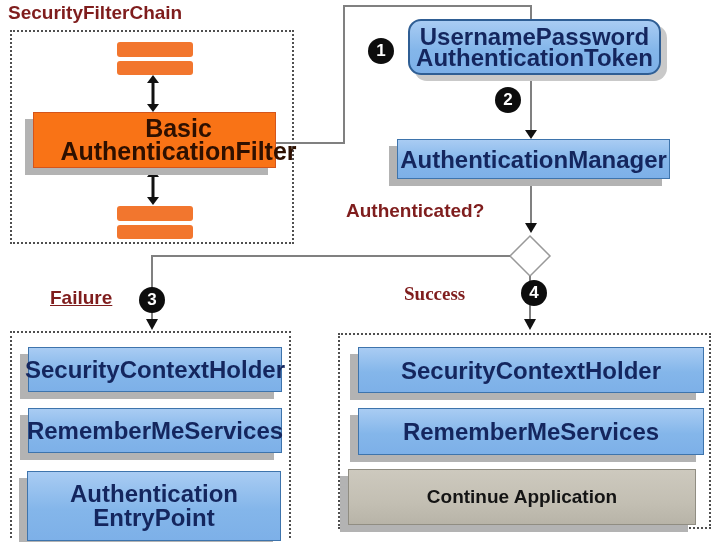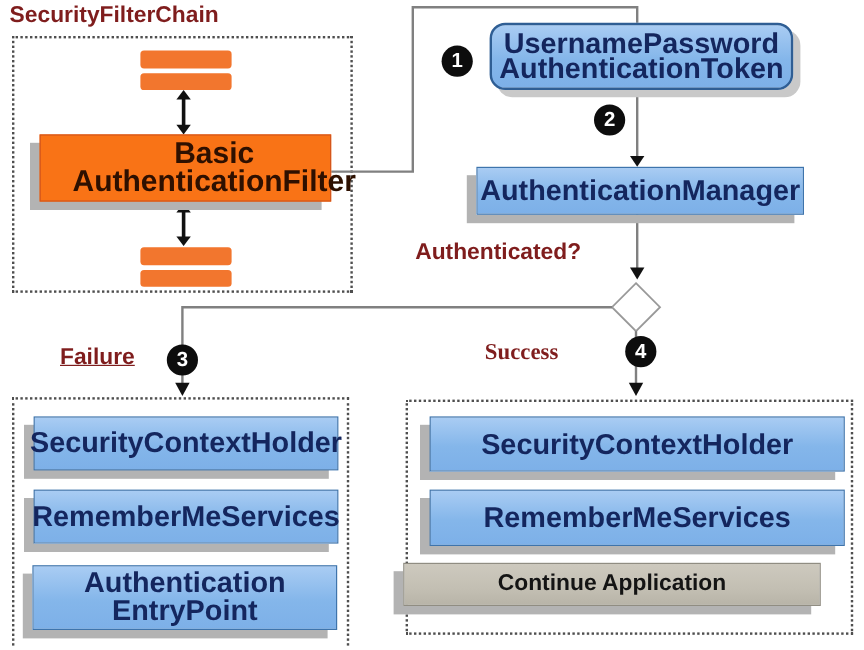--- a/index.html
+++ b/index.html
@@ -108,19 +108,19 @@
 <div class="abs badge" style="left:139px;top:287px;">3</div>
 <div class="abs badge" style="left:521px;top:280px;">4</div>
 
 <div class="abs lbl q" style="left:346px;top:200px;">Authenticated?</div>
 <div class="abs lbl q" style="left:50px;top:287px;text-decoration:underline;">Failure</div>
 <div class="abs lbl q" style="left:404px;top:283px;font-family:Liberation Serif, serif;">Success</div>
 
 <div class="abs dashed-box" style="left:10px;top:331px;width:281px;height:207px;border-bottom:none;"></div>
 <div class="abs node blue" style="left:28px;top:347px;width:254px;height:45px;">SecurityContextHolder</div>
 <div class="abs node blue" style="left:28px;top:408px;width:254px;height:45px;">RememberMeServices</div>
-<div class="abs node blue" style="left:27px;top:471px;width:254px;height:54px;line-height:24px;">Authentication
+<div class="abs node blue" style="left:27px;top:471px;width:254px;height:70px;line-height:24px;">Authentication
 EntryPoint</div>
 
 <div class="abs dashed-box" style="left:338px;top:333px;width:373px;height:196px;"></div>
 <div class="abs node blue" style="left:358px;top:347px;width:346px;height:46px;">SecurityContextHolder</div>
 <div class="abs node blue" style="left:358px;top:408px;width:346px;height:47px;">RememberMeServices</div>
-<div class="abs node gray" style="left:336px;top:469px;width:348px;height:36px;">Continue Application</div>
+<div class="abs node gray" style="left:348px;top:469px;width:348px;height:56px;">Continue Application</div>
 
 </body></html>

